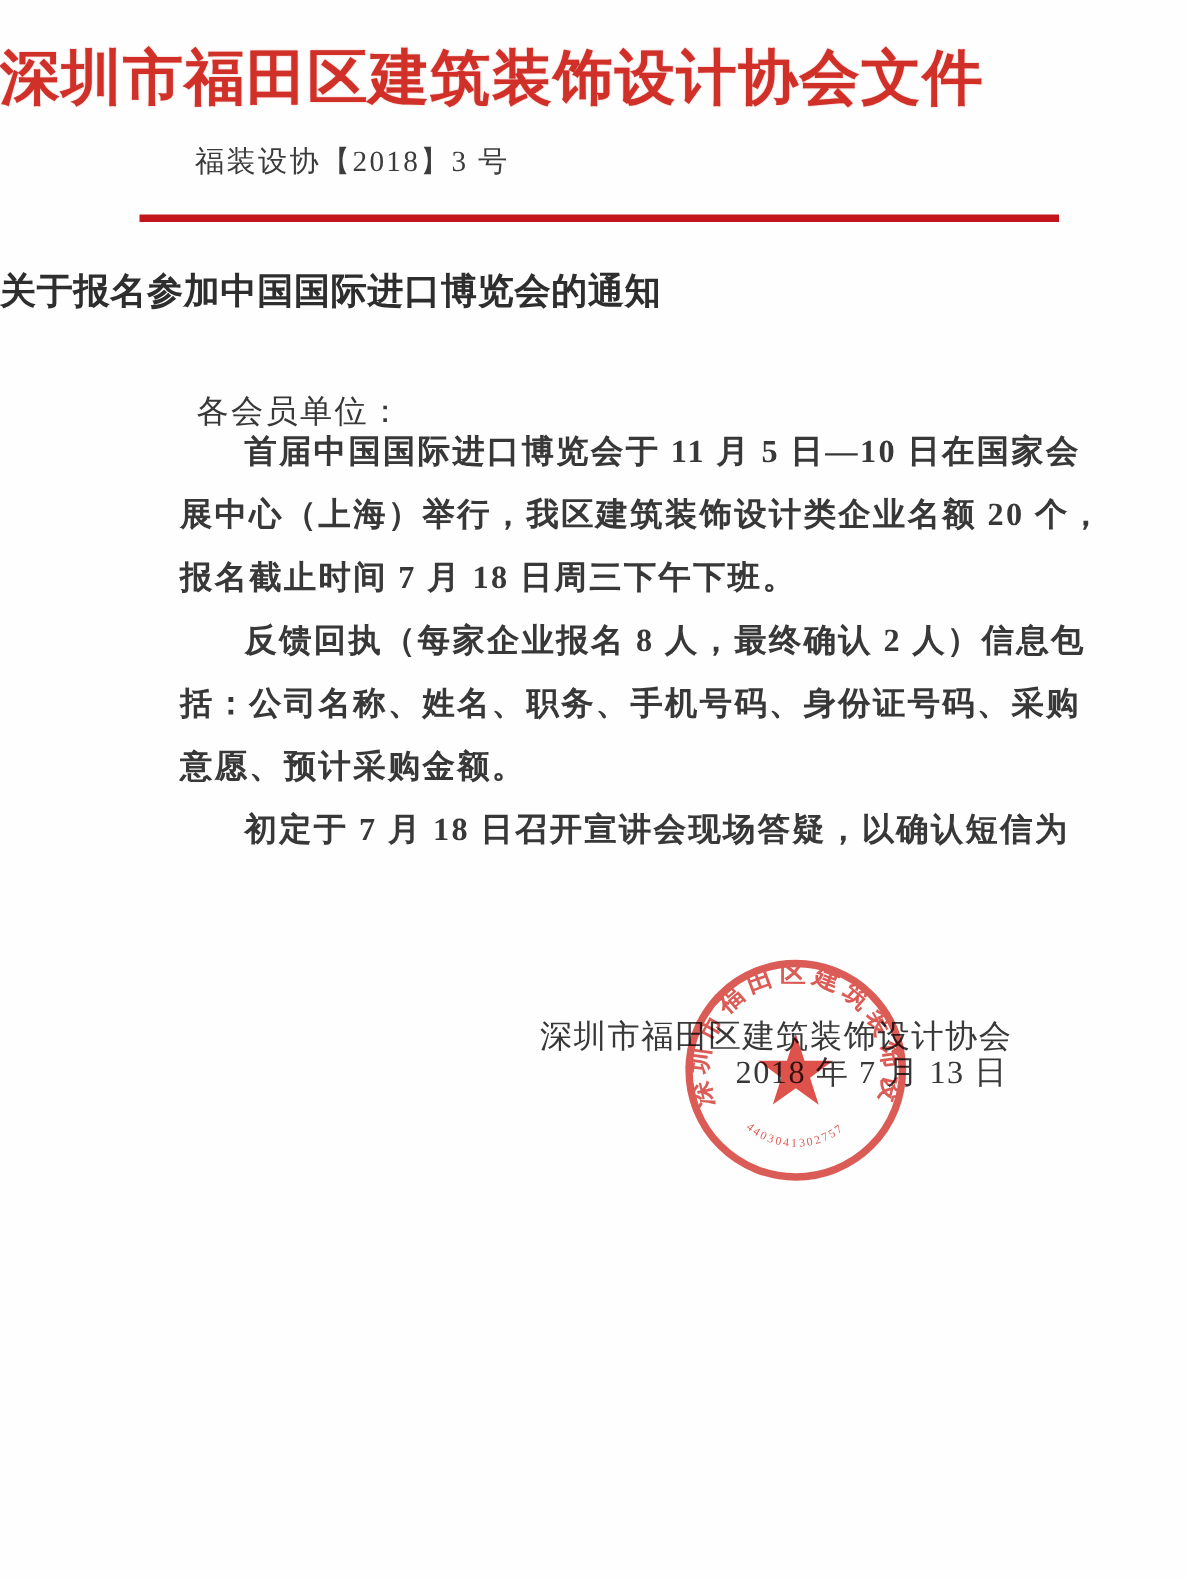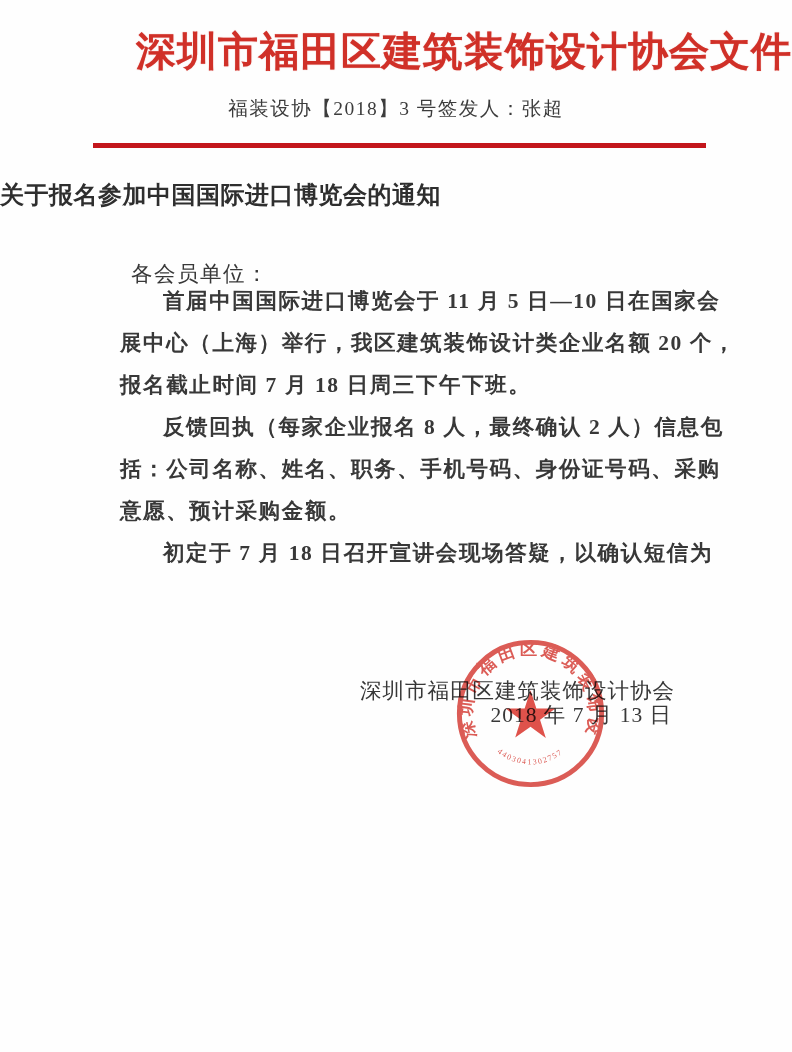--- a/index.html
+++ b/index.html
@@ -8,32 +8,32 @@
     position:relative;
     width:792px;height:1052px;
     margin:0 auto;
     background:#fefefe;
     overflow:hidden;
     font-family:"Liberation Serif","DejaVu Serif",serif;
     color:#383838;
   }
   .org-title{
     position:absolute;top:26px;left:0;right:0;
-    text-align:right;
+    text-align:left;
     font-size:40px;line-height:52px;
     font-weight:bold;
     letter-spacing:1px;
     color:#d03028;
     text-shadow:0 0 1px rgba(208,48,40,.55);
     white-space:nowrap;
   }
   .meta-row{
     position:absolute;top:92px;left:130px;right:130px;
     height:34px;line-height:34px;
-    display:flex;justify-content:center;
+    display:flex;justify-content:flex-start;
     font-size:19.5px;
     letter-spacing:1.5px;
     color:#3c3c3c;
   }
   .red-rule{
     position:absolute;top:143px;left:93px;
     width:613px;height:5px;
     background:#c3161c;
   }
   .doc-title{
@@ -99,21 +99,20 @@
 </style>
 </head>
 <body>
 
 <div class="page">
 
   <div class="org-title">深圳市福田区建筑装饰设计协会文件</div>
 
   <div class="meta-row">
     <span>福装设协【2018】3 号</span>
-    <span>签发人：张超</span>
   </div>
 
   <div class="red-rule"></div>
 
   <div class="doc-title">关于报名参加中国国际进口博览会的通知</div>
 
   <div class="salutation">各会员单位：</div>
 
   <div class="body-lines">
     <div class="body-line indent">首届中国国际进口博览会于 11 月 5 日—10 日在国家会</div>

